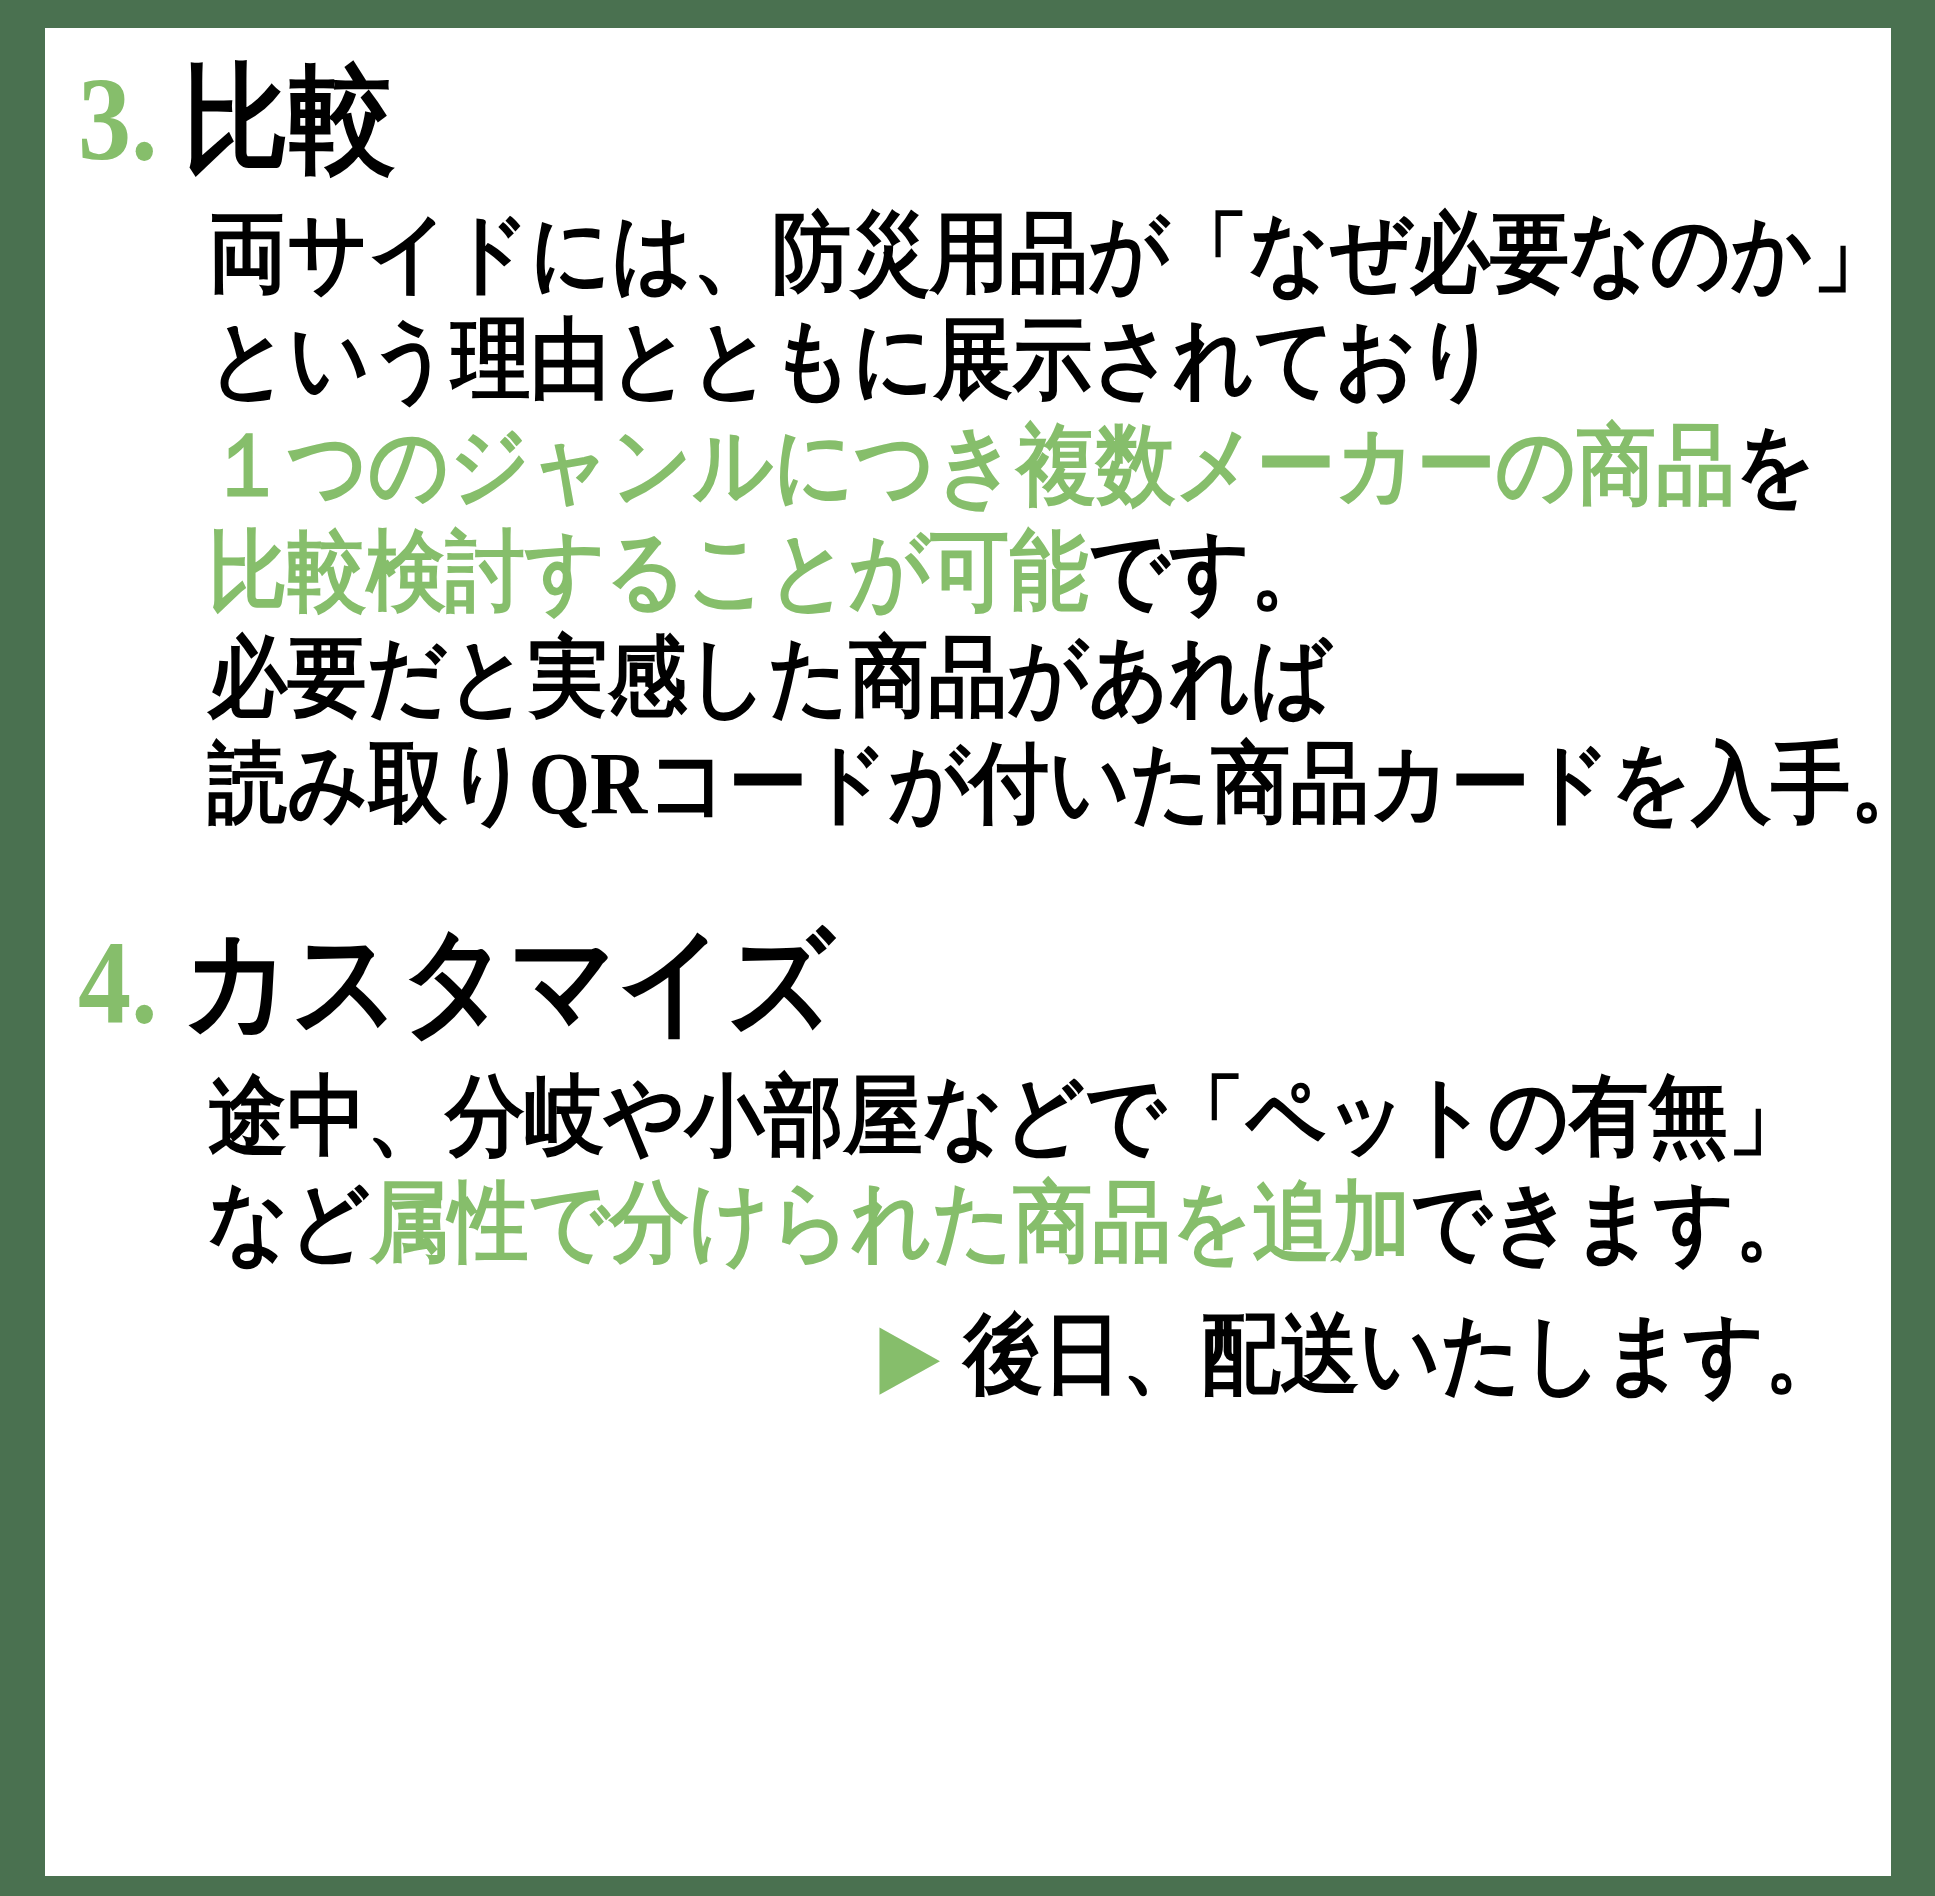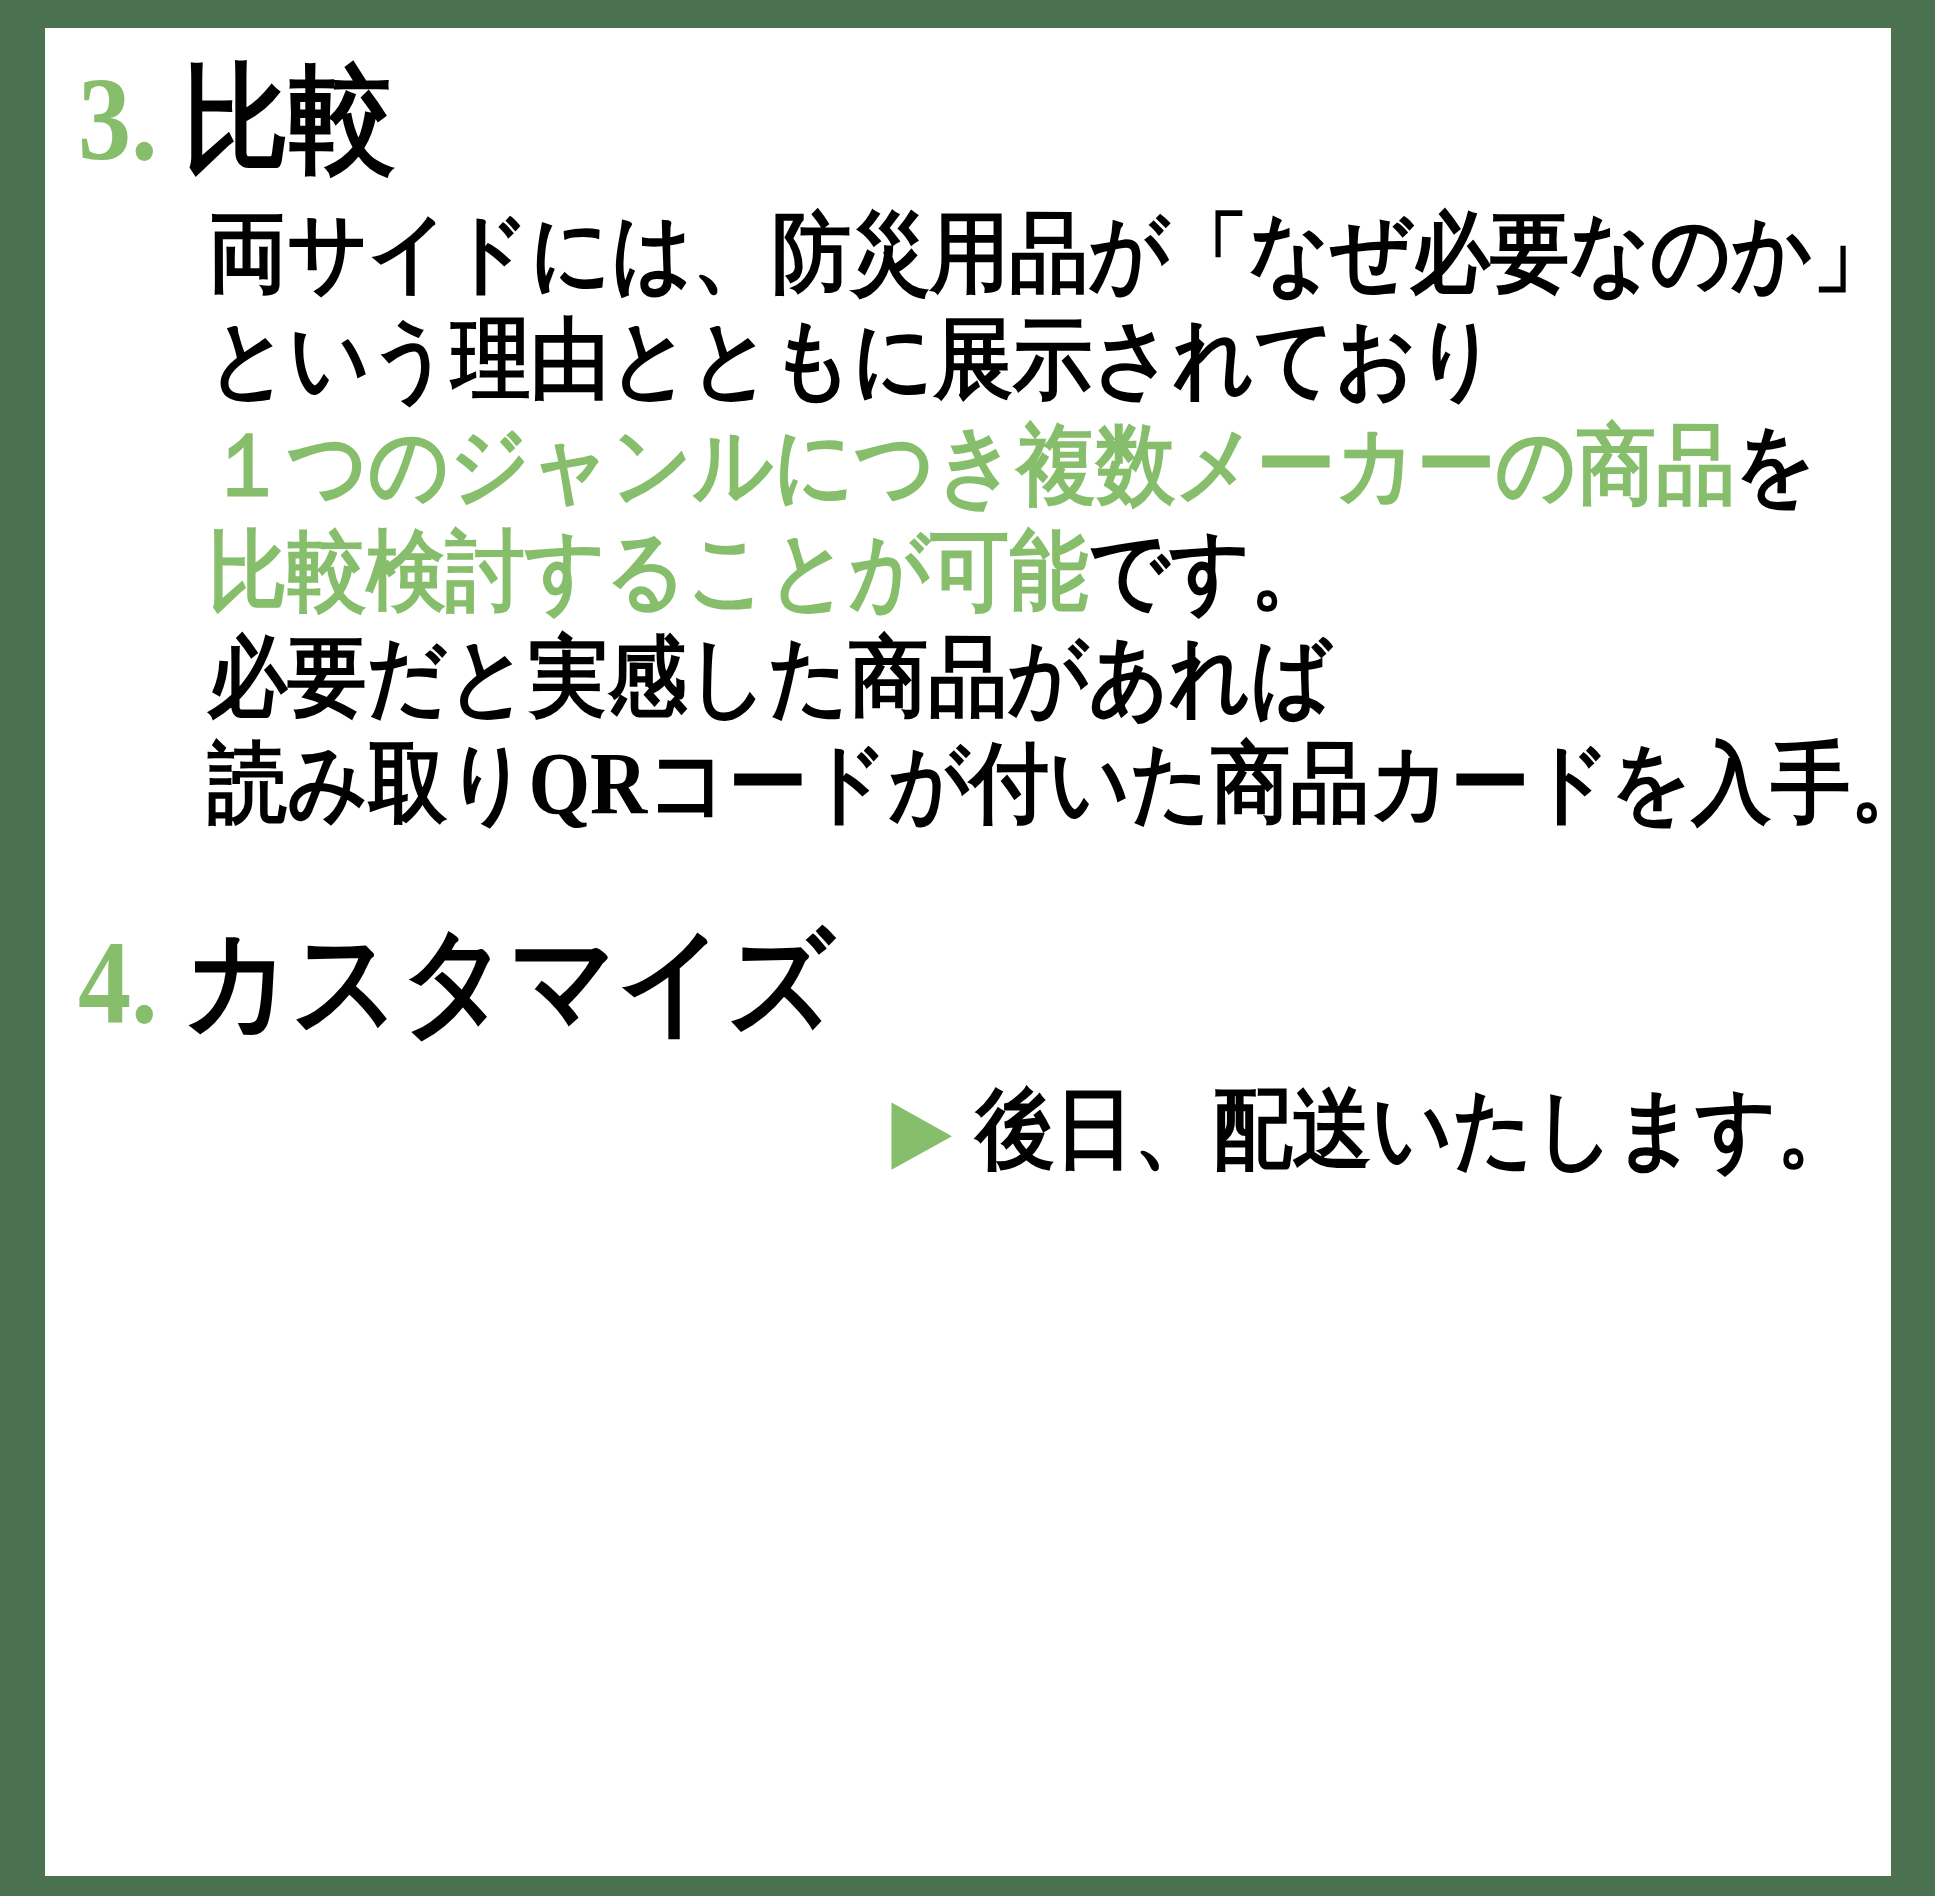--- a/index.html
+++ b/index.html
@@ -14,21 +14,21 @@
     overflow: hidden;
   }
   .panel {
     position: absolute;
     left: 45px;
     top: 28px;
     width: 1846px;
     height: 1848px;
     background: var(--panel, #ffffff);
     box-sizing: border-box;
-    padding: 24px 16px 0 33px;
+    padding: 24px 28px 0 33px;
   }
   .heading {
     margin: 0;
     font-size: 118px;
     font-weight: bold;
     line-height: 1.15;
     white-space: nowrap;
     transform: scaleX(0.9);
     transform-origin: 0 50%;
     color: #000000;
@@ -85,19 +85,23 @@
       <p class="line"><span class="seg-black">という理由とともに展示されており</span></p>
       <p class="line"><span class="seg-green">１つのジャンルにつき複数メーカーの商品</span><span class="seg-black">を</span></p>
       <p class="line"><span class="seg-green">比較検討することが可能</span><span class="seg-black">です。</span></p>
       <p class="line"><span class="seg-black">必要だと実感した商品があれば</span></p>
       <p class="line"><span class="seg-black">読み取りQRコードが付いた商品カードを入手。</span></p>
     </div>
   </section>
 
   <section>
     <h2 class="heading mt-head4"><span class="num">4.</span><span>カスタマイズ</span></h2>
+    <div class="para mt-para">
+      <p class="line"><span class="seg-black">途中、分岐や小部屋などで「ペットの有無」</span></p>
+      <p class="line"><span class="seg-black">など</span><span class="seg-green">属性で分けられた商品を追加</span><span class="seg-black">できます。</span></p>
+    </div>
   </section>
 
 
   <p class="footer-line"><span class="arrow">▶</span><span class="seg-black">後日、配送いたします。</span></p>
 
 </div>
 
 
 </body></html>

